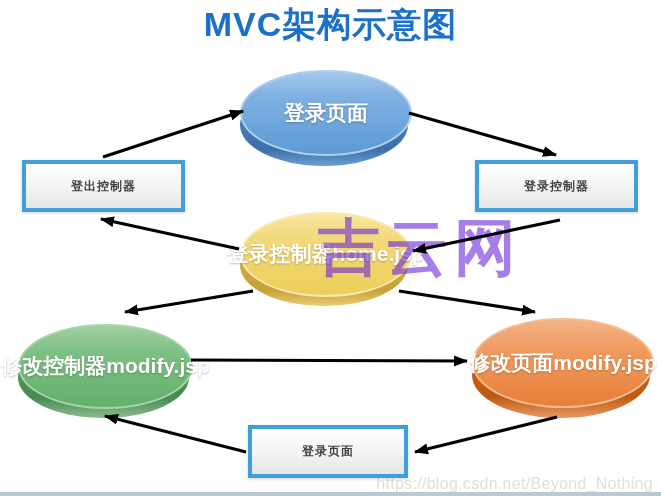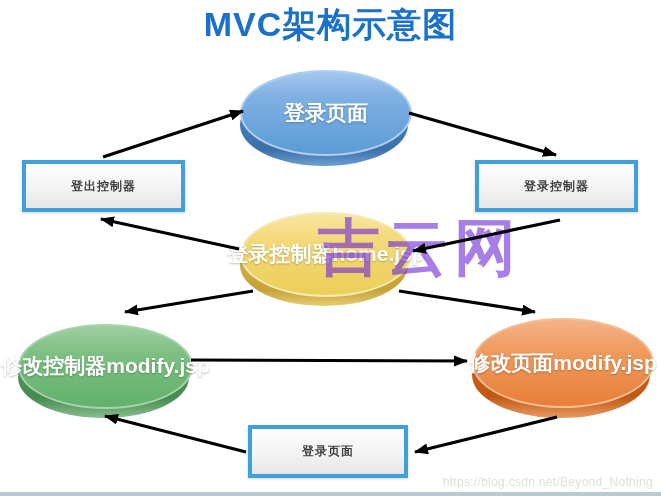--- a/index.html
+++ b/index.html
@@ -59,21 +59,21 @@
   }
   
   .wm-center{
     position:absolute;left:318px;top:206px;z-index:5;
     font-size:62px;font-weight:700;letter-spacing:6px;
     color:#6d28d9;opacity:.6;white-space:nowrap;
     pointer-events:none;
   }
   .wm-url{
     position:absolute;right:8px;top:475px;z-index:2;
-    font-size:12px;color:#dde2d8;letter-spacing:.3px;
+    font-size:16px;color:#dde2d8;letter-spacing:.3px;
   }
   .bottom-strip{
     position:absolute;left:0;top:492px;width:661px;height:4px;
     background:#b7cbd3;z-index:2;
   }
 </style>
 </head>
 <body>
 
 <div class="stage">

